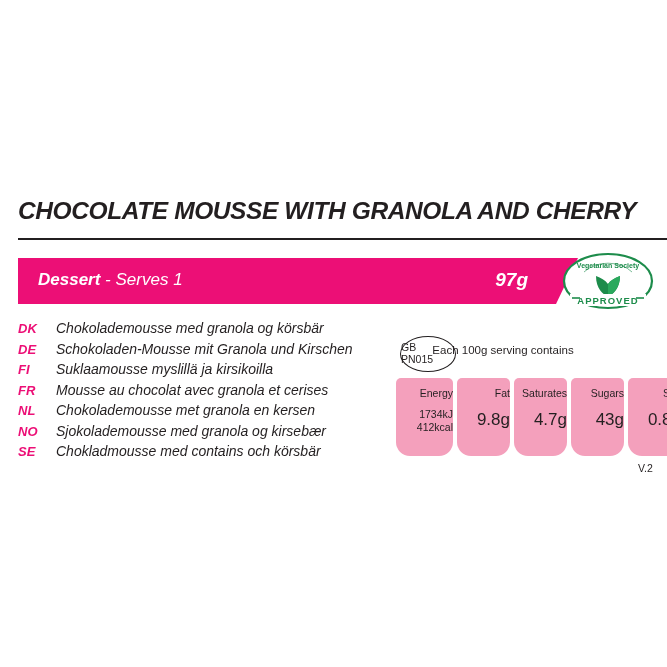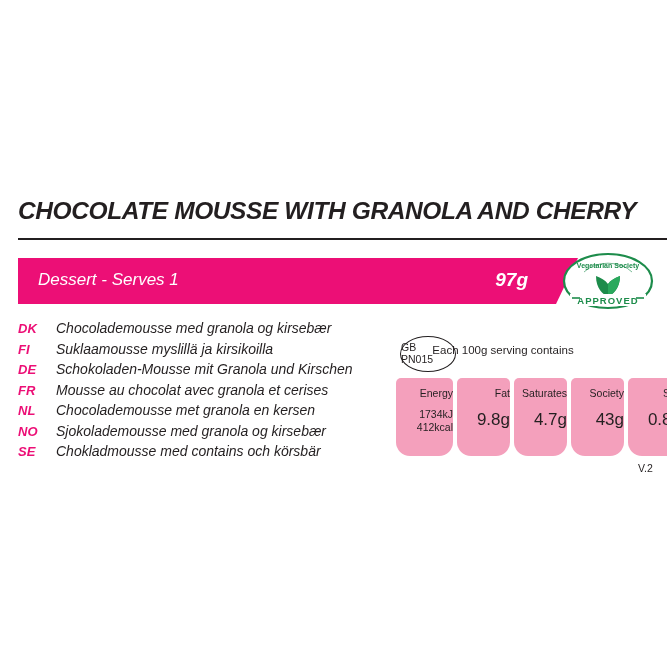--- a/index.html
+++ b/index.html
@@ -68,21 +68,21 @@
   }
   .banner-left {
     position: absolute;
     left: 20px;
     top: 12px;
     font-size: 17px;
     color: #ffffff;
     font-style: italic;
     white-space: nowrap;
   }
-  .banner-left b { font-weight: normal; }
+  .banner-left b { font-weight: bold; }
   .banner-left span.reg { font-weight: normal; }
   .banner-weight {
     position: absolute;
     right: 28px;
     top: 11px;
     font-size: 19px;
     font-weight: bold;
     font-style: italic;
     color: #ffffff;
   }
@@ -224,37 +224,37 @@
       <rect x="8" y="42" width="76" height="12" fill="#ffffff"></rect>
       <text x="46" y="52" font-family="&quot;Liberation Sans&quot;, sans-serif" font-size="9.5" fill="#1d8c4b" text-anchor="middle" font-weight="bold" letter-spacing="1">APPROVED</text>
       <path d="M10 46 L18 46" stroke="#1d8c4b" stroke-width="1.6"></path>
       <path d="M74 46 L82 46" stroke="#1d8c4b" stroke-width="1.6"></path>
     </svg>
   </div>
 
   <div class="langs">
     <div class="lang-row">
       <div class="lang-code">DK</div>
-      <div class="lang-text">Chocolademousse med granola og kirsebær</div>
+      <div class="lang-text">Chokolademousse med granola og körsbär</div>
+    </div>
+    <div class="lang-row">
+      <div class="lang-code">DE</div>
+      <div class="lang-text">Schokoladen-Mousse mit Granola und Kirschen</div>
     </div>
     <div class="lang-row">
       <div class="lang-code">FI</div>
       <div class="lang-text">Suklaamousse myslillä ja kirsikoilla</div>
     </div>
     <div class="lang-row">
-      <div class="lang-code">DE</div>
-      <div class="lang-text">Schokoladen-Mousse mit Granola und Kirschen</div>
-    </div>
-    <div class="lang-row">
       <div class="lang-code">FR</div>
       <div class="lang-text">Mousse au chocolat avec granola et cerises</div>
     </div>
     <div class="lang-row">
       <div class="lang-code">NL</div>
-      <div class="lang-text">Chocolademousse met granola en kersen</div>
+      <div class="lang-text">Chokolademousse met granola en kersen</div>
     </div>
     <div class="lang-row">
       <div class="lang-code">NO</div>
       <div class="lang-text">Sjokolademousse med granola og kirsebær</div>
     </div>
     <div class="lang-row">
       <div class="lang-code">SE</div>
       <div class="lang-text">Chokladmousse med contains och körsbär</div>
     </div>
   </div>
@@ -274,21 +274,21 @@
     </div>
     <div class="gda-box">
       <div class="gda-name">Fat</div>
       <div class="gda-val">9.8g</div>
     </div>
     <div class="gda-box">
       <div class="gda-name">Saturates</div>
       <div class="gda-val">4.7g</div>
     </div>
     <div class="gda-box">
-      <div class="gda-name">Society</div>
+      <div class="gda-name">Sugars</div>
       <div class="gda-val">43g</div>
     </div>
     <div class="gda-box">
       <div class="gda-name">Salt</div>
       <div class="gda-val">0.8g</div>
     </div>
   </div>
 
   <div class="version">V.2</div>
 

